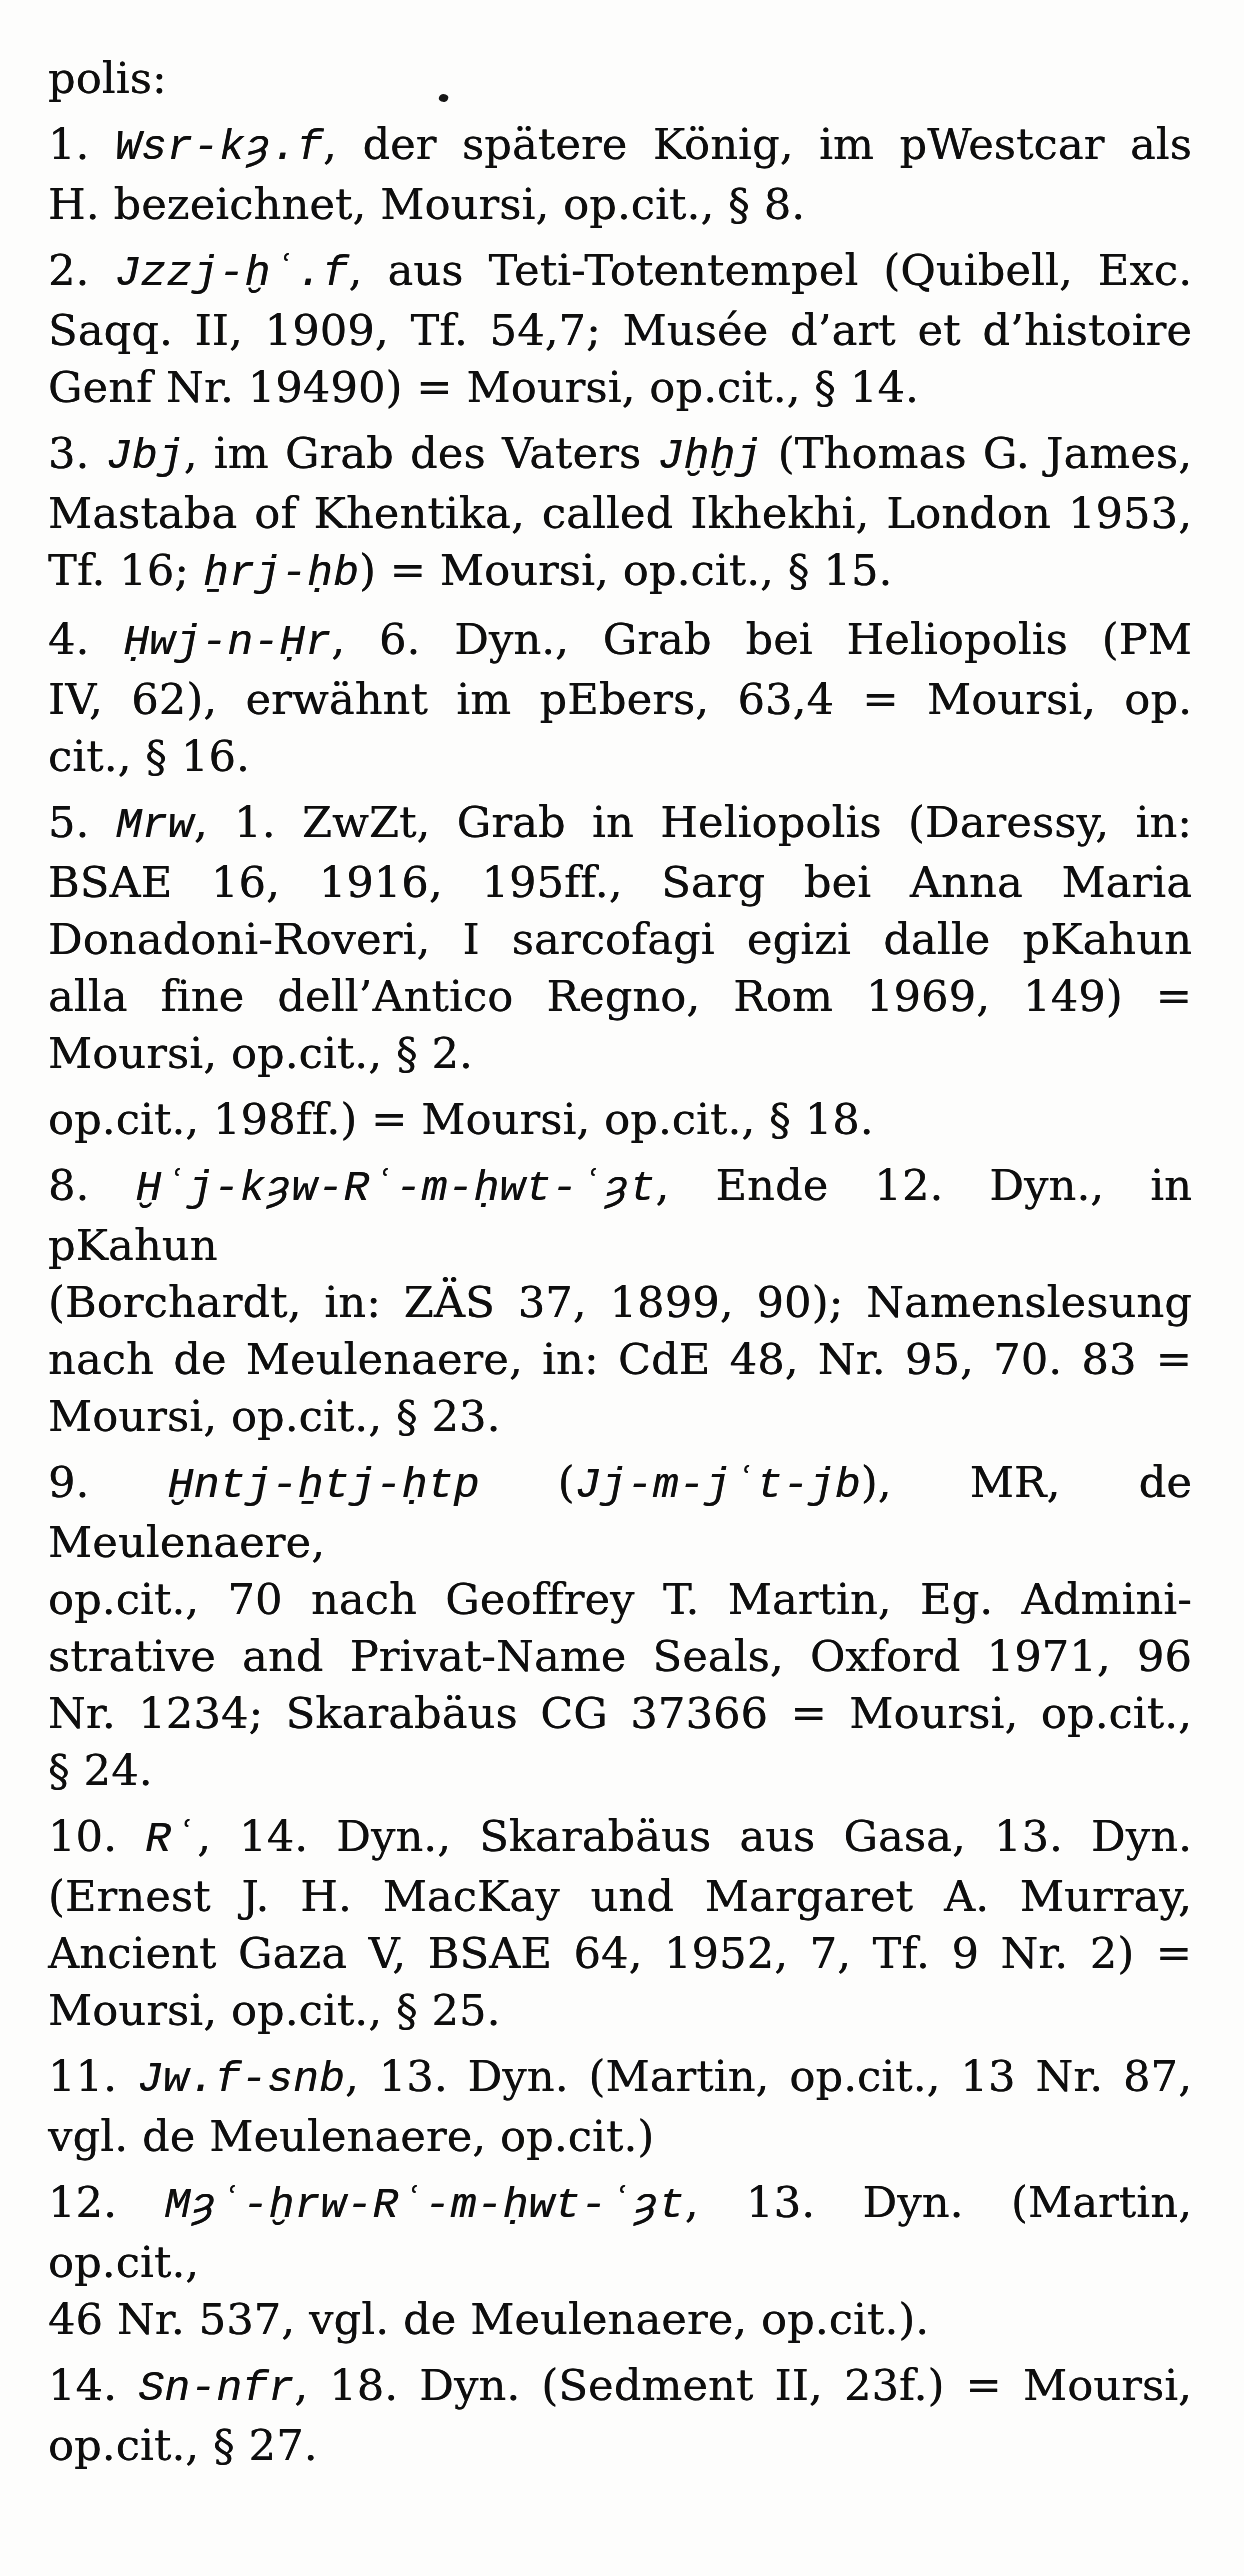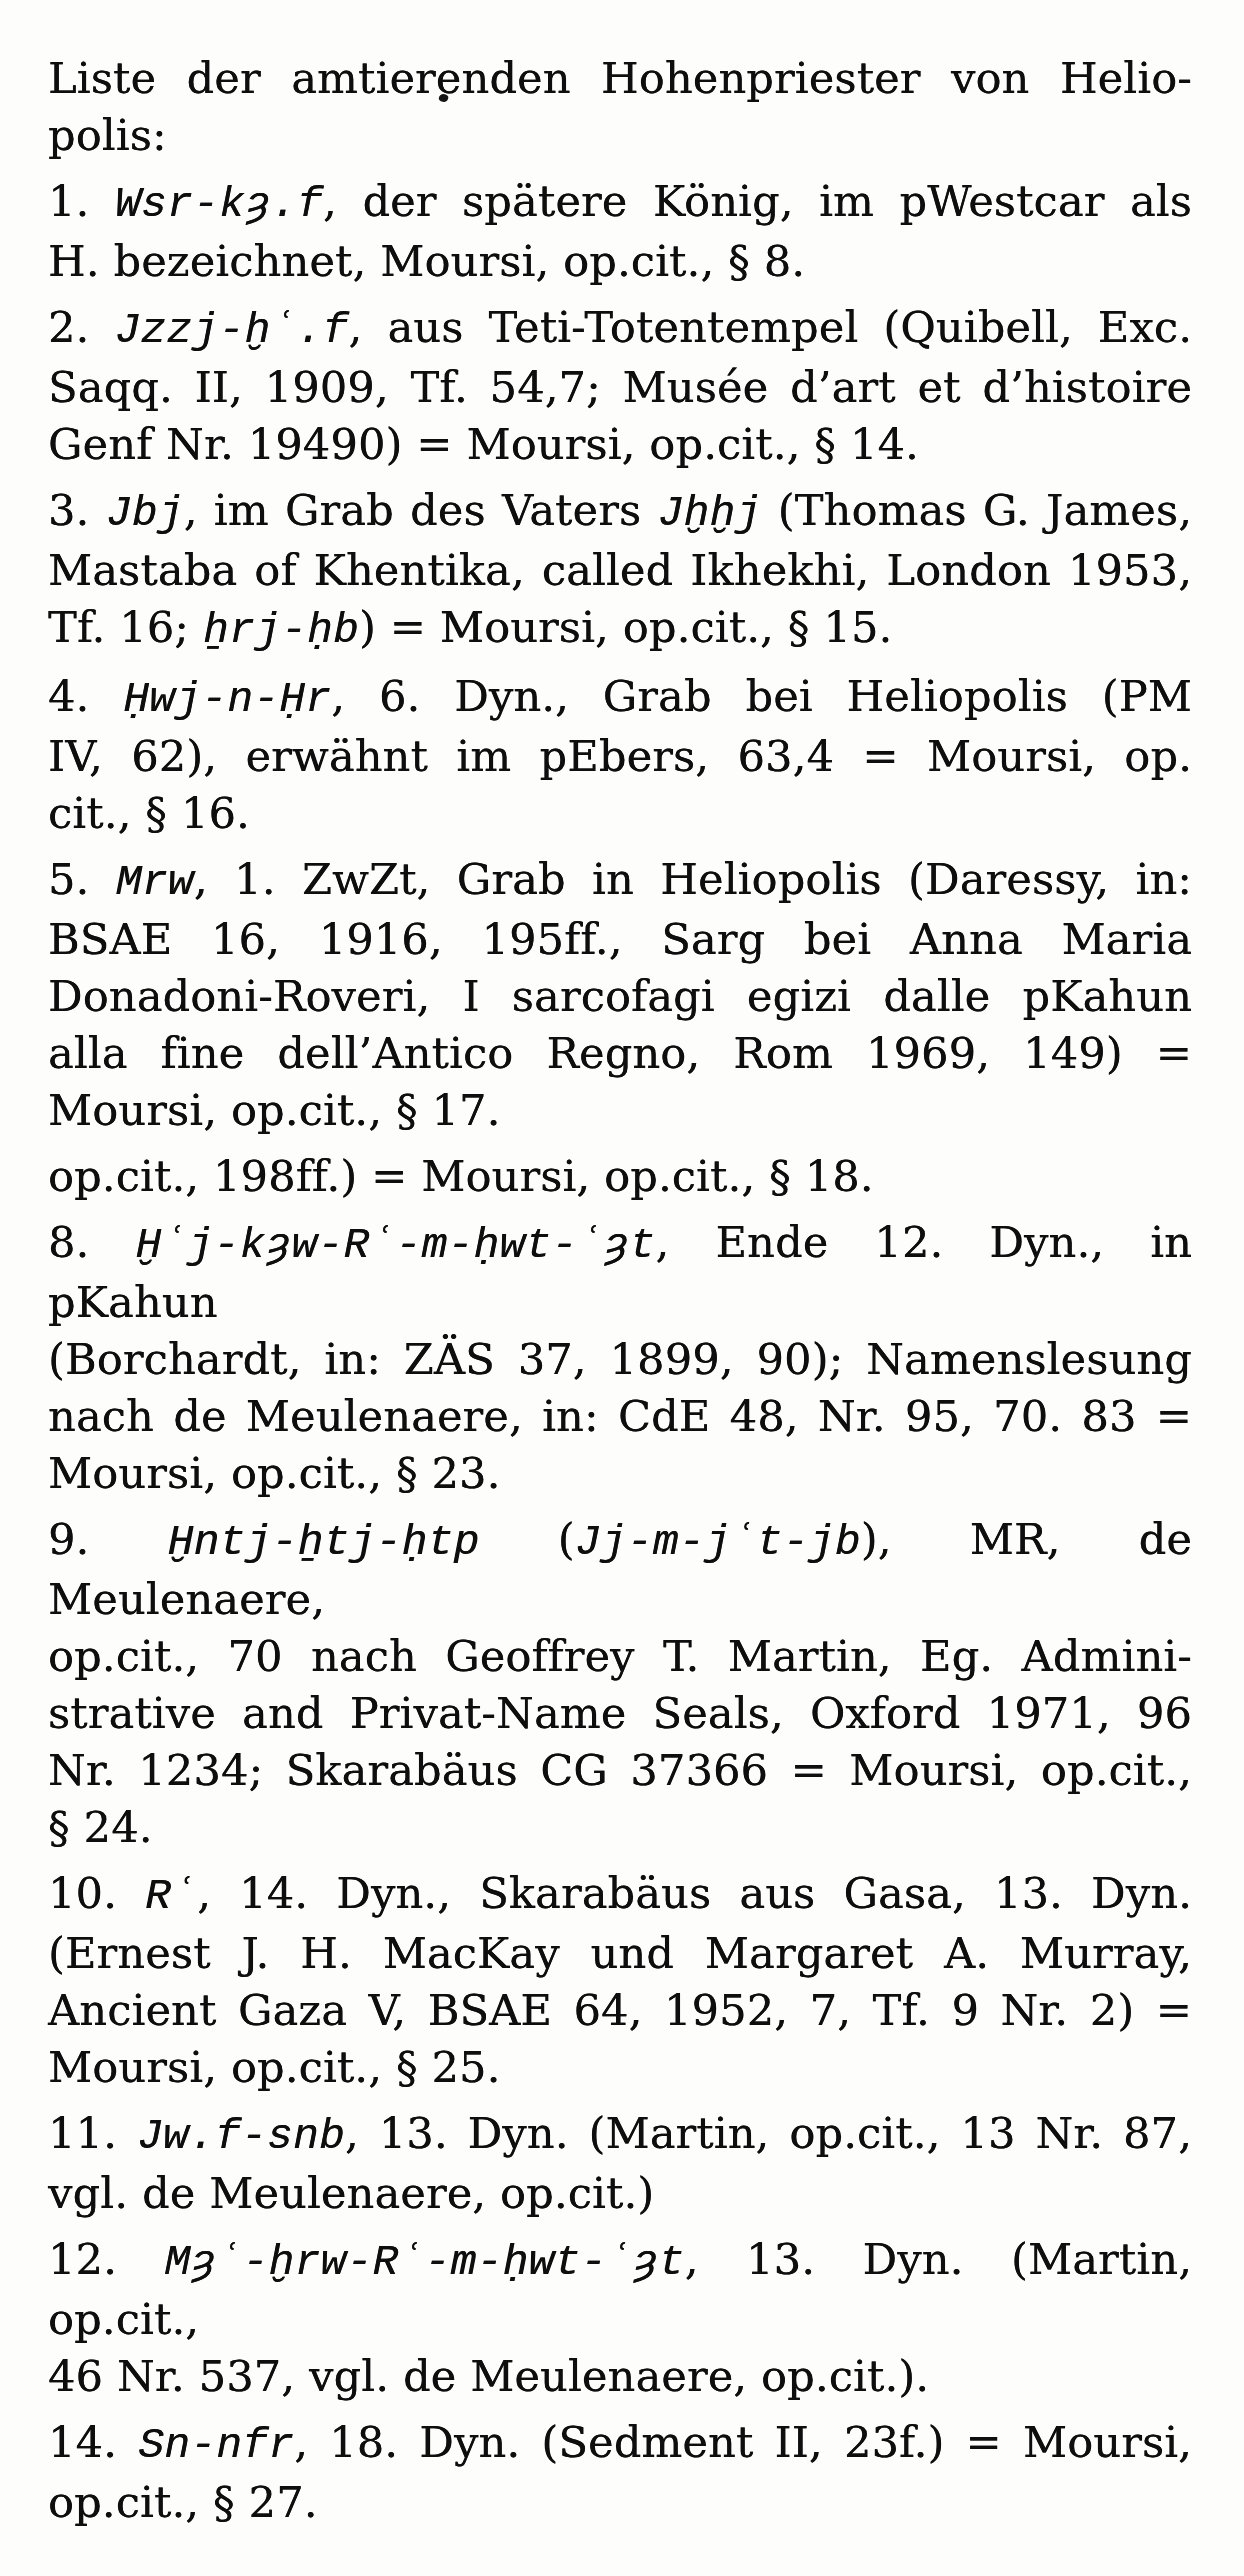--- a/index.html
+++ b/index.html
@@ -54,21 +54,20 @@
     transform: rotate(24deg);
   }
 </style>
 </head>
 <body style="background: rgb(253, 253, 252);">
 
 <div class="page">
   <span class="ink-speck"></span>
   <div class="text-block" style="color: rgb(14, 14, 14);">
       <div class="para">
-        <div class="line"><span>Liste der amtierenden Hohenpriester von Helio-</span></div>
         <div class="line last"><span>polis:</span></div>
       </div>
       <div class="para">
         <div class="line"><span>1. </span><i>Wsr-kȝ.f</i><span>, der spätere König, im pWestcar als</span></div>
         <div class="line last"><span>H. bezeichnet, Moursi, op.cit., § 8.</span></div>
       </div>
       <div class="para">
         <div class="line"><span>2. </span><i>Jzzj-ḫʿ.f</i><span>, aus Teti-Totentempel (Quibell, Exc.</span></div>
         <div class="line"><span>Saqq. II, 1909, Tf. 54,7; Musée d’art et d’histoire</span></div>
         <div class="line last"><span>Genf Nr. 19490) = Moursi, op.cit., § 14.</span></div>
@@ -81,21 +80,21 @@
       <div class="para">
         <div class="line"><span>4. </span><i>Ḥwj-n-Ḥr</i><span>, 6. Dyn., Grab bei Heliopolis (PM</span></div>
         <div class="line"><span>IV, 62), erwähnt im pEbers, 63,4 = Moursi, op.</span></div>
         <div class="line last"><span>cit., § 16.</span></div>
       </div>
       <div class="para">
         <div class="line"><span>5. </span><i>Mrw</i><span>, 1. ZwZt, Grab in Heliopolis (Daressy, in:</span></div>
         <div class="line"><span>BSAE 16, 1916, 195ff., Sarg bei Anna Maria</span></div>
         <div class="line"><span>Donadoni-Roveri, I sarcofagi egizi dalle pKahun</span></div>
         <div class="line"><span>alla fine dell’Antico Regno, Rom 1969, 149) =</span></div>
-        <div class="line last"><span>Moursi, op.cit., § 17.</span></div>
+        <div class="line last"><span>Moursi, op.cit., § 2.</span></div>
       </div>
       <div class="para">
         <div class="line last"><span>op.cit., 198ff.) = Moursi, op.cit., § 18.</span></div>
       </div>
       <div class="para">
         <div class="line"><span>8. </span><i>Ḫʿj-kȝw-Rʿ-m-ḥwt-ʿȝt</i><span>, Ende 12. Dyn., in pKahun</span></div>
         <div class="line"><span>(Borchardt, in: ZÄS 37, 1899, 90); Namenslesung</span></div>
         <div class="line"><span>nach de Meulenaere, in: CdE 48, Nr. 95, 70. 83 =</span></div>
         <div class="line last"><span>Moursi, op.cit., § 23.</span></div>
       </div>

